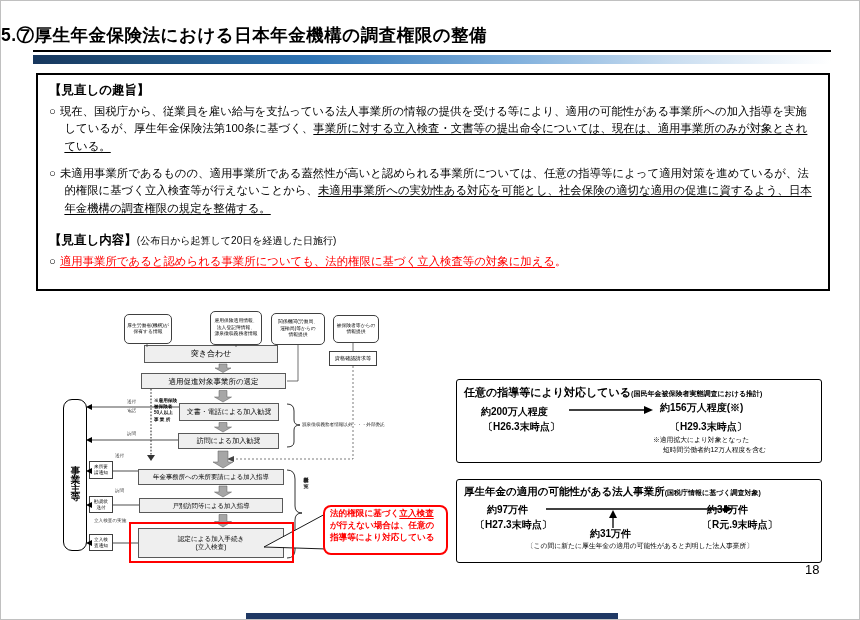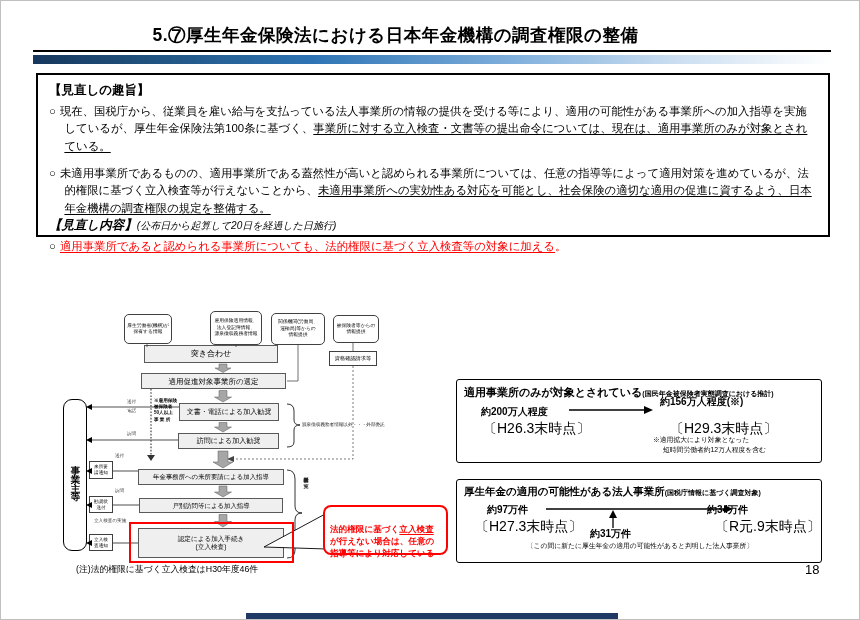--- a/index.html
+++ b/index.html
@@ -2,27 +2,27 @@
 <html><head>
 <meta charset="utf-8">
 <style>
   * { margin:0; padding:0; box-sizing:border-box; }
   html,body { width:860px; height:620px; background:#fff; font-family:"Liberation Sans", sans-serif; color:#000; }
   #slide { position:relative; width:860px; height:620px; background:#fff; border:1px solid #c0c0c0; overflow:hidden; }
   .abs { position:absolute; }
   .pre { white-space:pre-line; }
 
   
-  #page-title { left:0; top:22px; width:789px; text-align:center; font-size:17.5px; font-weight:bold; letter-spacing:0.5px; }
+  #page-title { left:0; top:22px; width:789px; text-align:left; font-size:17.5px; font-weight:bold; letter-spacing:0.5px; }
   #title-underline { left:32px; top:49px; width:798px; height:2px; background:#000; }
   #title-gradient { left:32px; top:54px; width:798px; height:9px;
     background:linear-gradient(90deg,#17375d 0%,#1f4e79 12%,#2e74b5 35%,#7fafdc 60%,#c9ddf0 80%,#ffffff 100%); }
 
   
-  #main-box { left:35px; top:72px; width:794px; height:164px; border:2px solid #000; padding:7px 11px 0 11px; }
+  #main-box { left:35px; top:72px; width:794px; height:218px; border:2px solid #000; padding:7px 11px 0 11px; }
   .sec-heading { font-size:12.5px; font-weight:bold; }
   .sec-heading-note { font-size:10px; font-weight:normal; }
   .item { font-size:11.4px; line-height:1.52; padding-left:1.35em; text-indent:-1.35em; margin-top:4px; }
   .item .bullet { margin-right:0.35em; }
   .u { text-decoration:underline; text-underline-offset:2px; }
   .red { color:#ff0000; }
   .u-red { text-decoration:underline; text-underline-offset:2px; color:#ff0000; }
 
   
   .srcbox { border:0.8px solid #404040; border-radius:5px; background:#fff; font-size:4.8px; line-height:1.35;
@@ -36,51 +36,51 @@
     display:flex; align-items:center; justify-content:center; z-index:2; }
   #employer-box span { writing-mode:vertical-rl; font-size:9.5px; font-weight:bold; letter-spacing:9px; }
   #staff-label { left:297px; top:472px; width:11px; height:86px; writing-mode:vertical-rl; font-size:5px; color:#222; z-index:2; }
   #outsource-label { left:301px; top:421px; font-size:4.6px; color:#222; z-index:2; }
   #emp-note { left:153px; top:397px; font-size:4.6px; font-weight:bold; line-height:1.35; z-index:2; }
   #red-frame { left:128px; top:521px; width:165px; height:41px; border:2px solid #ff0000; z-index:4; }
   #flow-note { left:75px; top:563px; font-size:8.8px; z-index:2; }
 
   
   #callout { left:322px; top:504px; width:125px; height:50px; border:2.2px solid #ff0000; border-radius:8px; background:#fff;
-    font-size:8.6px; font-weight:bold; color:#ff0000; line-height:1.4; padding:16px 5px; z-index:5; }
+    font-size:8.6px; font-weight:bold; color:#ff0000; line-height:1.4; padding:0 5px; z-index:5; }
 
   
   .stats-box { border:1.3px solid #000; border-radius:3px; background:#fff; z-index:2; }
   #stats-person { left:455px; top:378px; width:366px; height:84px; }
   #stats-corp { left:455px; top:478px; width:366px; height:84px; }
   .stats-title { position:absolute; left:7px; top:5px; font-size:11px; font-weight:bold; white-space:nowrap; }
   .stats-title-note { font-size:7px; font-weight:bold; }
   .stat-val { position:absolute; font-size:10px; font-weight:bold; white-space:nowrap; }
-  .stat-time { position:absolute; font-size:14px; white-space:nowrap; }
+  .stat-time { position:absolute; font-size:10px; white-space:nowrap;font-weight:bold; }
   .stat-fn { position:absolute; font-size:6.8px; white-space:nowrap; }
 
   #page-number { left:804px; top:561px; font-size:13px; z-index:2; }
   #footer-bar { left:245px; top:612px; width:372px; height:8px; background:#1f3864; }
 
   #diagram-svg { left:0; top:0; width:860px; height:620px; z-index:3; pointer-events:none; }
 </style>
 </head>
 <body>
 
 <div id="slide">
 
   <div class="abs" id="page-title">5.⑦厚生年金保険法における日本年金機構の調査権限の整備</div>
   <div class="abs" id="title-underline"></div>
   <div class="abs" id="title-gradient"></div>
 
   <div class="abs" id="main-box">
     <div class="sec-heading">【見直しの趣旨】</div>
     <p class="item"><span class="bullet">○</span><span>現在、国税庁から、従業員を雇い給与を支払っている法人事業所の情報の提供を受ける等により、適用の可能性がある事業所への加入指導を実施しているが、厚生年金保険法第100条に基づく、</span><span class="u">事業所に対する立入検査・文書等の提出命令については、現在は、適用事業所のみが対象とされている。</span></p>
     <p class="item" style="margin-top:10px;"><span class="bullet">○</span><span>未適用事業所であるものの、適用事業所である蓋然性が高いと認められる事業所については、任意の指導等によって適用対策を進めているが、法的権限に基づく立入検査等が行えないことから、</span><span class="u">未適用事業所への実効性ある対応を可能とし、社会保険の適切な適用の促進に資するよう、日本年金機構の調査権限の規定を整備する。</span></p>
-    <div class="sec-heading" style="font-style:italic;"><span>【見直し内容】</span><span class="sec-heading-note">(公布日から起算して20日を経過した日施行)</span></div>
+    <div class="sec-heading" style="margin-top:15px;"><span>【見直し内容】</span><span class="sec-heading-note">(公布日から起算して20日を経過した日施行)</span></div>
     <p class="item"><span class="bullet">○</span><span class="u-red">適用事業所であると認められる事業所についても、法的権限に基づく立入検査等の対象に加える</span><span class="red">。</span></p>
   </div>
 
   <div class="abs srcbox pre" style="left:123px; top:313px; width:48px; height:30px;">厚生労働省(機構)が
 保有する情報</div>
   <div class="abs srcbox pre" style="left:209px; top:310px; width:52px; height:34px;">雇用保険適用情報、
 法人登記簿情報、
 源泉徴収義務者情報</div>
   <div class="abs srcbox pre" style="left:270px; top:312px; width:54px; height:32px;">関係機関(労働局、
 運輸局)等からの
@@ -113,41 +113,40 @@
   <div class="abs tiny-label" style="left:126px; top:430px;">訪問</div>
   <div class="abs tiny-label" style="left:114px; top:452px;">送付</div>
   <div class="abs tiny-label" style="left:114px; top:487px;">訪問</div>
   <div class="abs tiny-label" style="left:93px; top:517px;">立入検査の実施</div>
   <div class="abs pre" id="emp-note">※雇用保険
 被保険者
 50人以上
 事 業 所</div>
   <div class="abs" id="outsource-label">源泉徴収義務者情報以外・・・外部委託</div>
   <div class="abs" id="staff-label">年金事務所職員が実施</div>
-  <div class="abs" id="flow-note">(注)法的権限に基づく立入検査はH30年度46件</div>
 
   <div class="abs" id="callout"><span>法的権限に基づく</span><span class="u">立入検査</span><span>が行えない場合は、任意の指導等により対応している</span></div>
 
   <div class="abs stats-box" id="stats-person">
-    <div class="stats-title"><span>適用事業所のみが対象とされている</span><span class="stats-title-note">(国民年金被保険者実態調査における推計)</span></div>
+    <div class="stats-title"><span>任意の指導等により対応している</span><span class="stats-title-note">(国民年金被保険者実態調査における推計)</span></div>
     <div class="stat-val" style="left:24px; top:25px;">約200万人程度</div>
     <div class="stat-time" style="left:26px; top:40px;">〔H26.3末時点〕</div>
-    <div class="stat-val" style="left:203px; top:15px;">約156万人程度(※)</div>
+    <div class="stat-val" style="left:203px; top:21px;">約156万人程度(※)</div>
     <div class="stat-time" style="left:213px; top:40px;">〔H29.3末時点〕</div>
     <div class="stat-fn" style="left:196px; top:55px;">※適用拡大により対象となった</div>
     <div class="stat-fn" style="left:206px; top:65px;">短時間労働者約12万人程度を含む</div>
   </div>
 
   <div class="abs stats-box" id="stats-corp">
     <div class="stats-title" style="font-size:10.5px;"><span>厚生年金の適用の可能性がある法人事業所</span><span class="stats-title-note">(国税庁情報に基づく調査対象)</span></div>
     <div class="stat-val" style="left:30px; top:23px;">約97万件</div>
     <div class="stat-time" style="left:18px; top:38px;">〔H27.3末時点〕</div>
     <div class="stat-val" style="left:133px; top:47px; font-size:10px;">約31万件</div>
     <div class="stat-val" style="left:250px; top:23px;">約34万件</div>
-    <div class="stat-time" style="left:258px; top:38px;">〔R元.9末時点〕</div>
+    <div class="stat-time" style="left:245px; top:38px;">〔R元.9末時点〕</div>
     <div class="stat-fn" style="left:12px; top:61px; width:342px; text-align:center;">〔この間に新たに厚生年金の適用の可能性があると判明した法人事業所〕</div>
   </div>
 
   <div class="abs" id="page-number">18</div>
   <div class="abs" id="footer-bar"></div>
 
   <svg class="abs" id="diagram-svg" viewBox="0 0 860 620" xmlns="http://www.w3.org/2000/svg">
 
     <path d="M146,343 V346" stroke="#333" stroke-width="0.7" fill="none"></path>
     <path d="M235,344 V346" stroke="#333" stroke-width="0.7" fill="none"></path>

